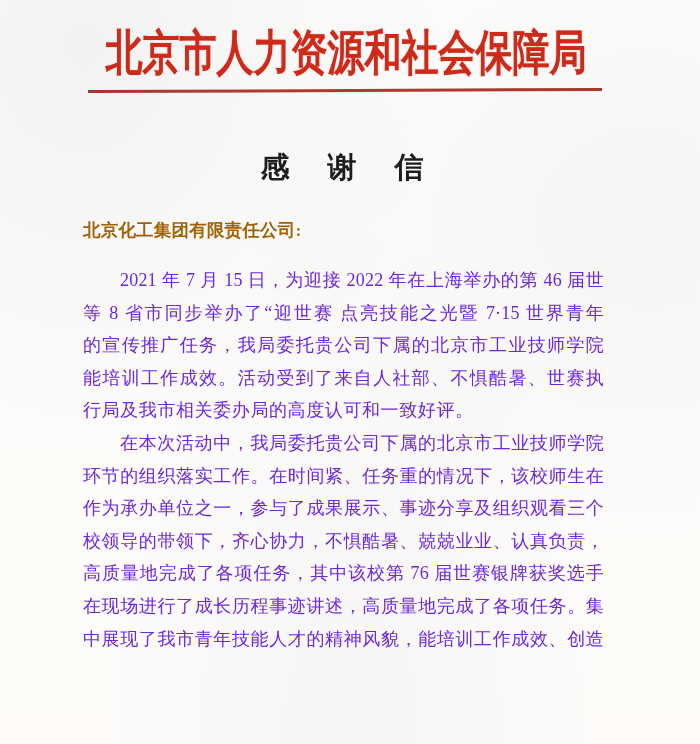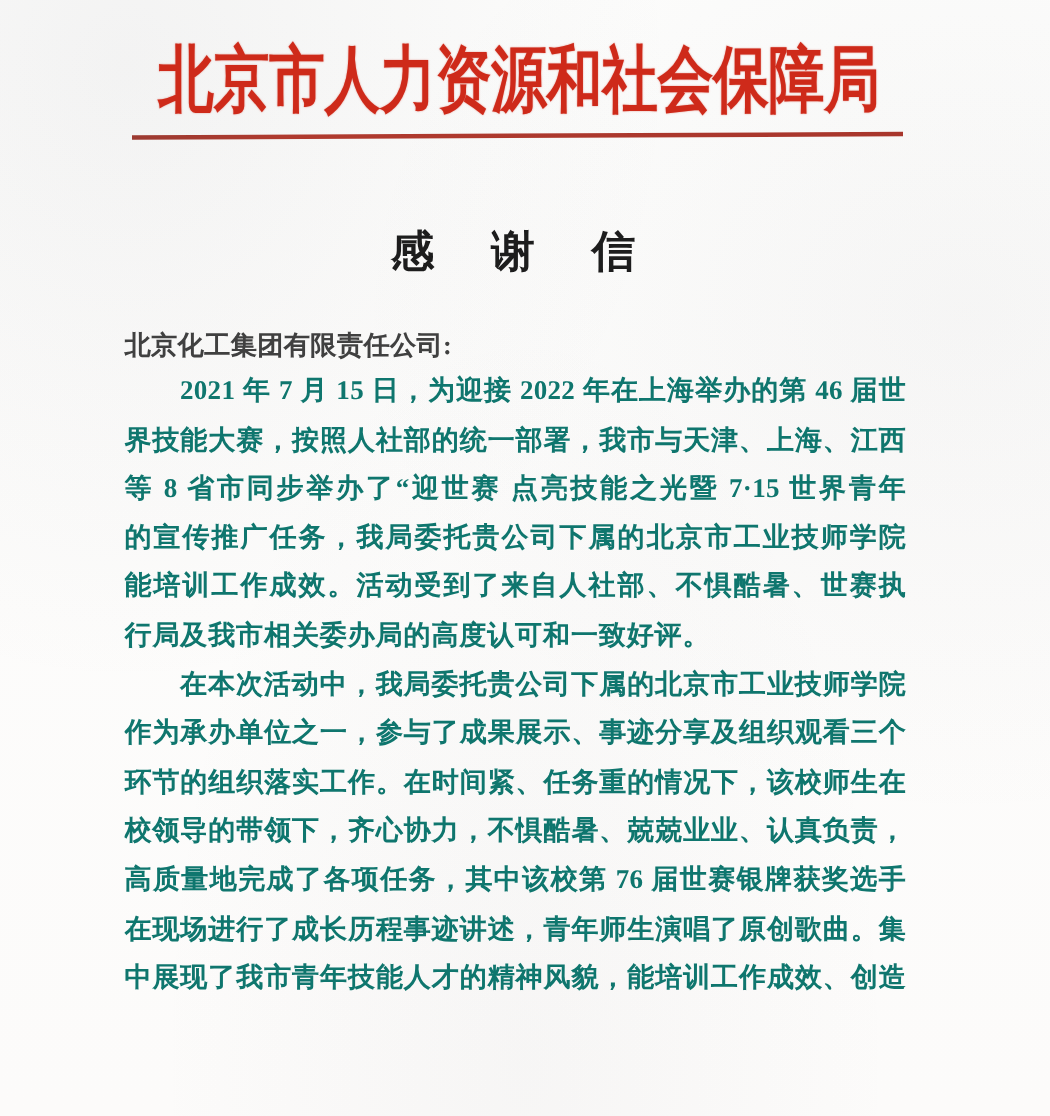--- a/index.html
+++ b/index.html
@@ -59,32 +59,31 @@
     font-weight: 700;
     color: #1d1d1d;
     transform: translateX(-8px);
   }
   .salutation {
     position: absolute;
     top: 218px;
     left: 83px;
     font-size: 17.5px;
     font-weight: 700;
-    color: #404040;
+    color: #a16207;
     letter-spacing: 0.2px;
     white-space: nowrap;
   }
   .body-lines {
     position: absolute;
-    top: 244px;
+    top: 264px;
     left: 83px;
     width: 521px;
     font-size: 18px;
-    color: #0f766e;
-    font-weight: bold;
+    color: #6d28d9;
   }
   .body-line {
     height: 32.6px;
     line-height: 32.6px;
     text-align: justify;
     text-align-last: justify;
     letter-spacing: 0.2px;
     overflow: hidden;
   }
   .body-line.indent {
@@ -109,25 +108,24 @@
   <span>感</span>
   <span>谢</span>
   <span>信</span>
 </div>
 
 <div class="salutation">北京化工集团有限责任公司:</div>
 
 <div class="body-lines">
 
 <div class="body-line indent">2021 年 7 月 15 日，为迎接 2022 年在上海举办的第 46 届世</div>
-    <div class="body-line">界技能大赛，按照人社部的统一部署，我市与天津、上海、江西</div>
     <div class="body-line">等 8 省市同步举办了“迎世赛 点亮技能之光暨 7·15 世界青年</div>
     <div class="body-line">的宣传推广任务，我局委托贵公司下属的北京市工业技师学院</div>
     <div class="body-line">能培训工作成效。活动受到了来自人社部、不惧酷暑、世赛执</div>
     <div class="body-line no-justify">行局及我市相关委办局的高度认可和一致好评。</div>
     <div class="body-line indent">在本次活动中，我局委托贵公司下属的北京市工业技师学院</div>
+    <div class="body-line">环节的组织落实工作。在时间紧、任务重的情况下，该校师生在</div>
     <div class="body-line">作为承办单位之一，参与了成果展示、事迹分享及组织观看三个</div>
-    <div class="body-line">环节的组织落实工作。在时间紧、任务重的情况下，该校师生在</div>
     <div class="body-line">校领导的带领下，齐心协力，不惧酷暑、兢兢业业、认真负责，</div>
     <div class="body-line">高质量地完成了各项任务，其中该校第 76 届世赛银牌获奖选手</div>
-    <div class="body-line">在现场进行了成长历程事迹讲述，青年师生演唱了原创歌曲。集</div>
+    <div class="body-line">在现场进行了成长历程事迹讲述，高质量地完成了各项任务。集</div>
     <div class="body-line">中展现了我市青年技能人才的精神风貌，能培训工作成效、创造</div>
   </div>
 
 </body></html>

